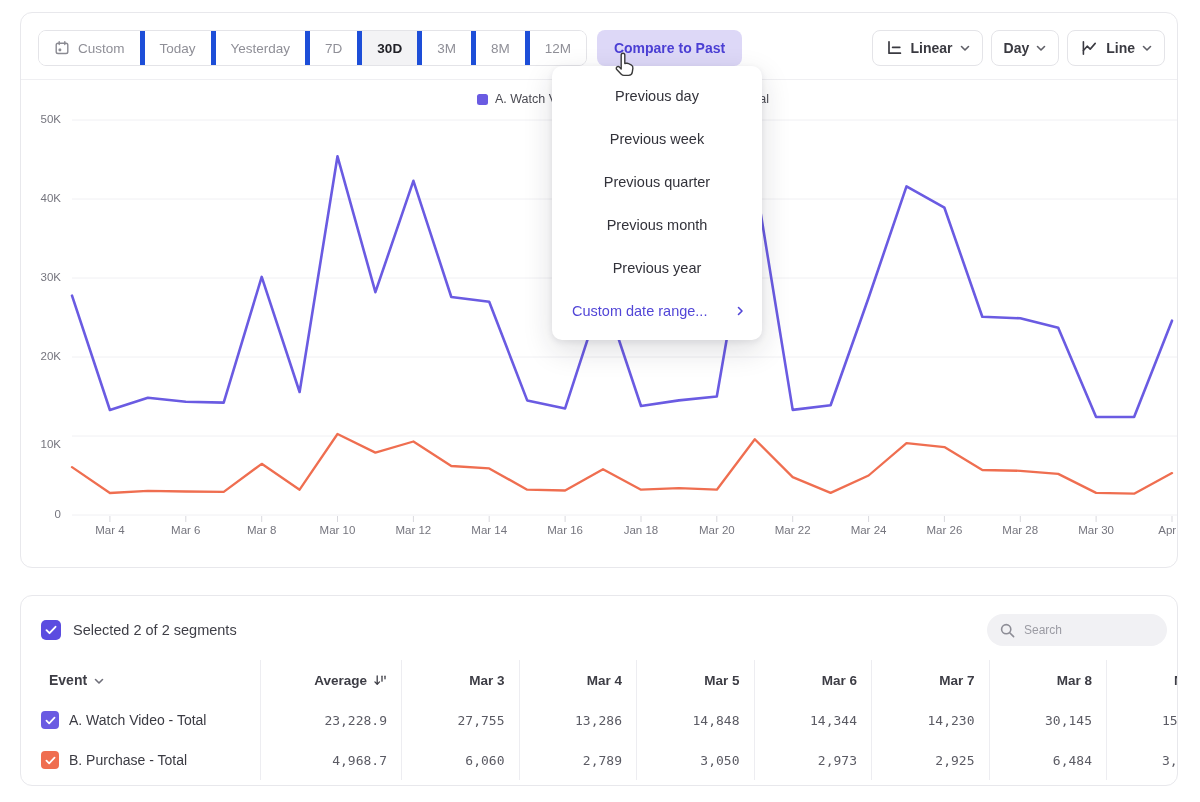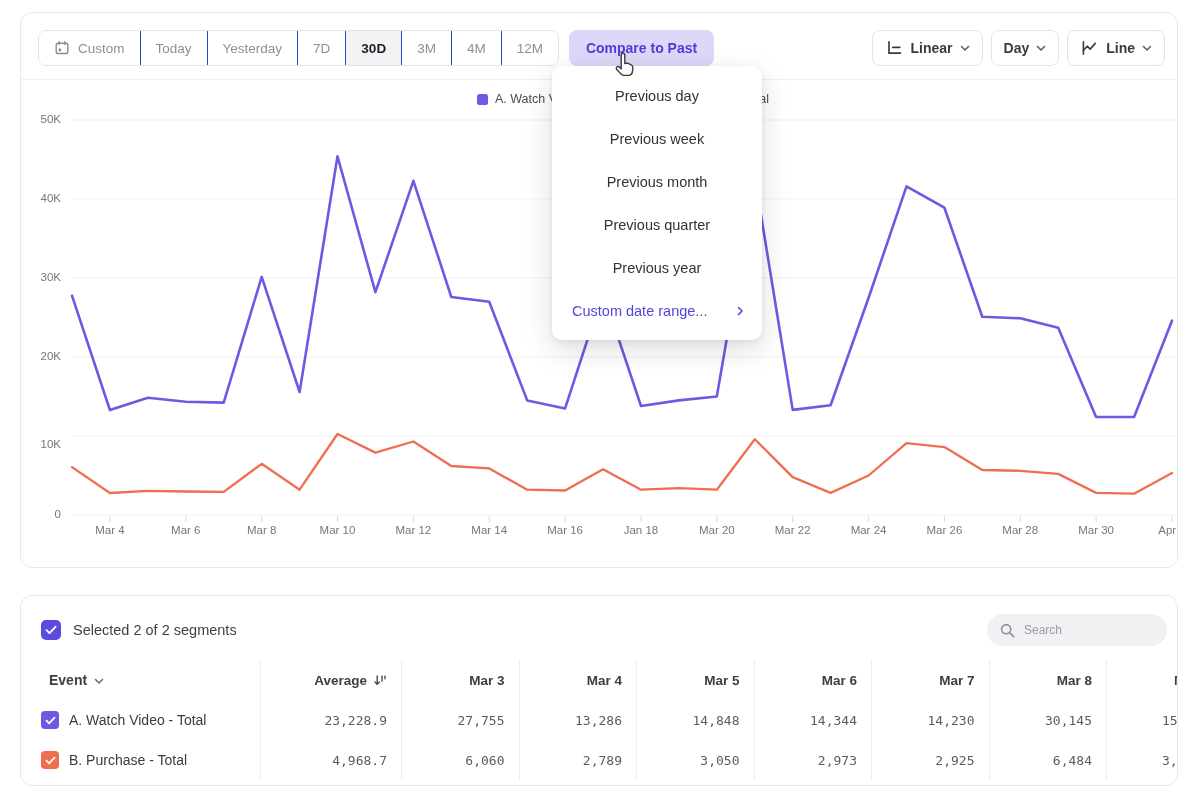--- a/index.html
+++ b/index.html
@@ -7,21 +7,21 @@
   .page { position:relative; width:1200px; height:802px; background:#fff; overflow:hidden; }
 
   .card { position:absolute; background:#fff; border:1px solid #e8e8ec; border-radius:12px; }
   .top-card { left:20px; top:12px; width:1158px; height:556px; overflow:hidden; }
   .bottom-card { left:20px; top:595px; width:1158px; height:191px; overflow:hidden; }
 
   
   .toolbar { display:flex; align-items:center; padding:17px 12px 13px 17px; }
   .seg-group { display:flex; border:1px solid #e4e4e8; border-radius:8px; overflow:hidden; height:36px; background:#fff; flex:none; }
   .seg-btn { display:flex; align-items:center; gap:8px; padding:0 15px; font-size:13.5px; color:#8f8f97;
-             background:#fff; border:none; border-left:1px solid #1d4ed8; cursor:pointer; font-family:inherit; white-space:nowrap; }
+             background:#fff; border:none; border-left:5px solid #1d4ed8; cursor:pointer; font-family:inherit; white-space:nowrap; }
   .seg-btn:first-child { border-left:none; }
   .seg-btn.active { background:#f3f3f5; color:#212127; font-weight:700; }
   .compare-btn { margin-left:10px; height:36px; padding:0 17px; border:none; border-radius:8px;
                  font-size:14px; font-weight:600; font-family:inherit; cursor:pointer; white-space:nowrap; }
   .view-controls { margin-left:auto; display:flex; gap:8px; }
   .ctrl-btn { display:flex; align-items:center; gap:8px; height:36px; padding:0 12px; background:#fff;
               border:1px solid #e4e4e8; border-radius:8px; font-size:14px; font-weight:600; color:#3a3a41;
               font-family:inherit; cursor:pointer; white-space:nowrap; }
   .toolbar-divider { height:1px; background:#efeff2; }
 
@@ -98,21 +98,21 @@
           <button class="seg-btn">
             <span>7D</span>
           </button>
           <button class="seg-btn active">
             <span>30D</span>
           </button>
           <button class="seg-btn">
             <span>3M</span>
           </button>
           <button class="seg-btn">
-            <span>4M</span>
+            <span>8M</span>
           </button>
           <button class="seg-btn">
             <span>12M</span>
           </button>
         </div>
       <button class="compare-btn" style="background: rgb(221, 216, 247); color: rgb(75, 63, 212);">Compare to Past</button>
       <div class="view-controls">
           <button class="ctrl-btn">
             <span class="icn">
               <svg width="18" height="18" viewBox="0 0 18 18" fill="none">
@@ -302,24 +302,24 @@
   </section>
 
   <div class="dropdown">
       <div class="menu-item">
         <span>Previous day</span>
       </div>
       <div class="menu-item">
         <span>Previous week</span>
       </div>
       <div class="menu-item">
+        <span>Previous quarter</span>
+      </div>
+      <div class="menu-item">
         <span>Previous month</span>
-      </div>
-      <div class="menu-item">
-        <span>Previous quarter</span>
       </div>
       <div class="menu-item">
         <span>Previous year</span>
       </div>
       <div class="menu-item custom">
         <span>Custom date range...</span>
         <span class="icn chev-r">
           <svg width="7" height="10" viewBox="0 0 7 10" fill="none">
             <path d="M1.5 1.5L5 5 1.5 8.5" stroke="#5246d7" stroke-width="1.6" stroke-linecap="round" stroke-linejoin="round"></path>
           </svg>

